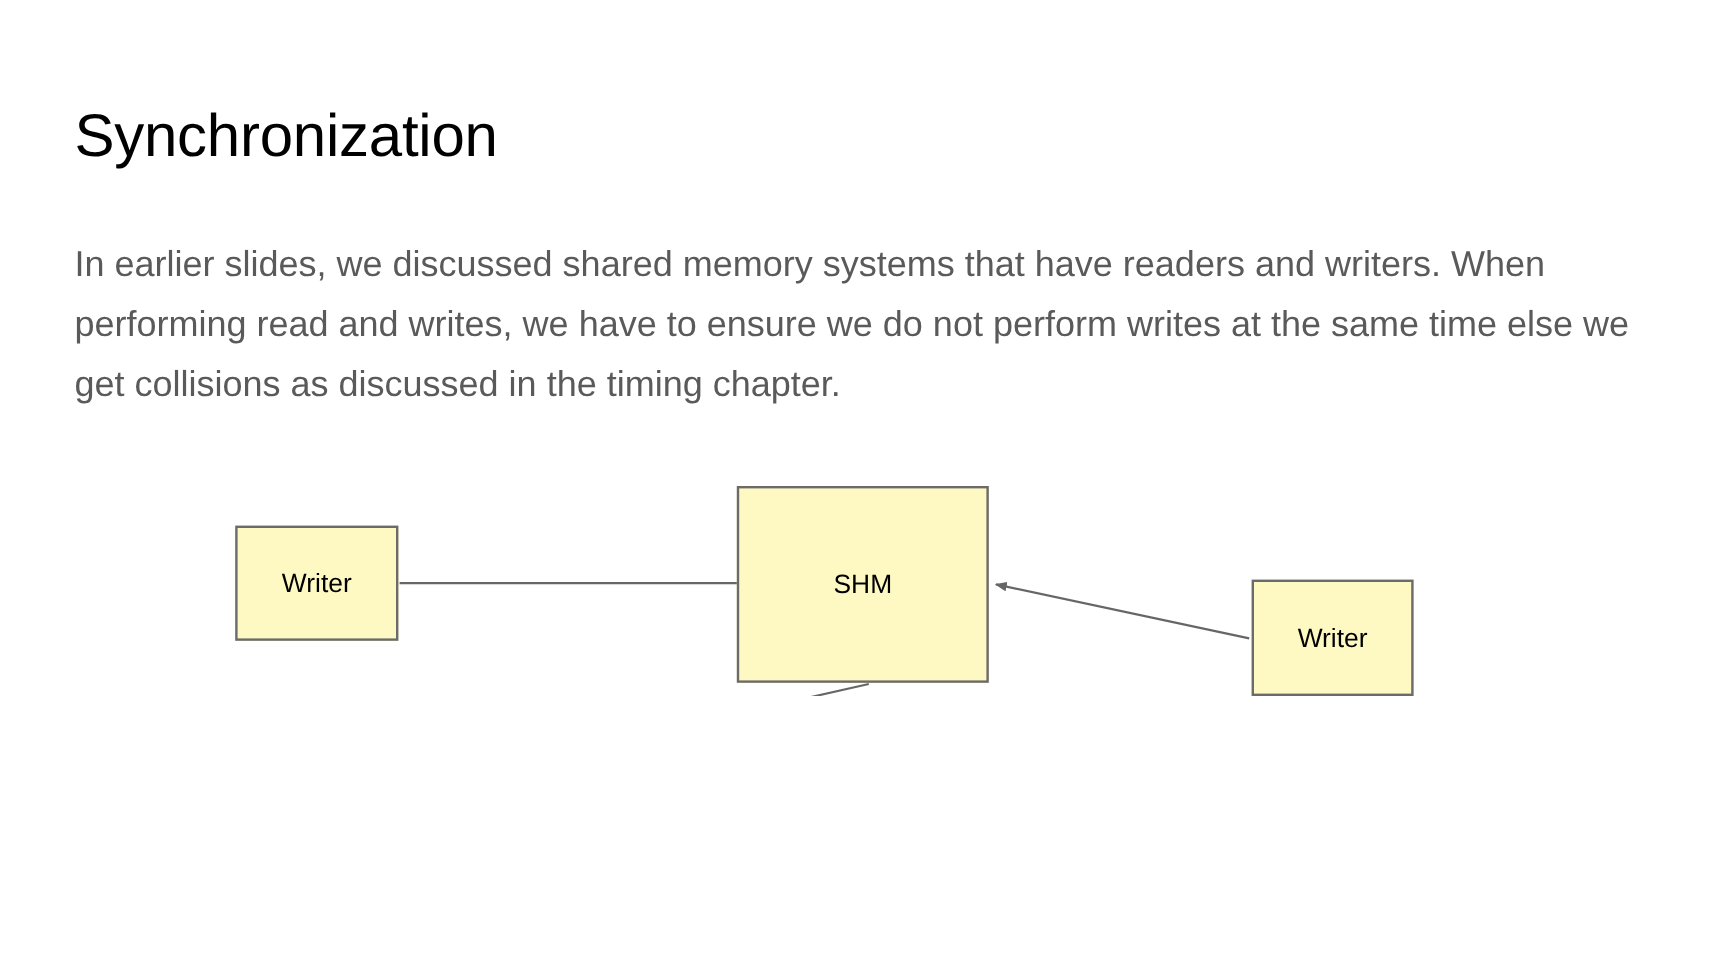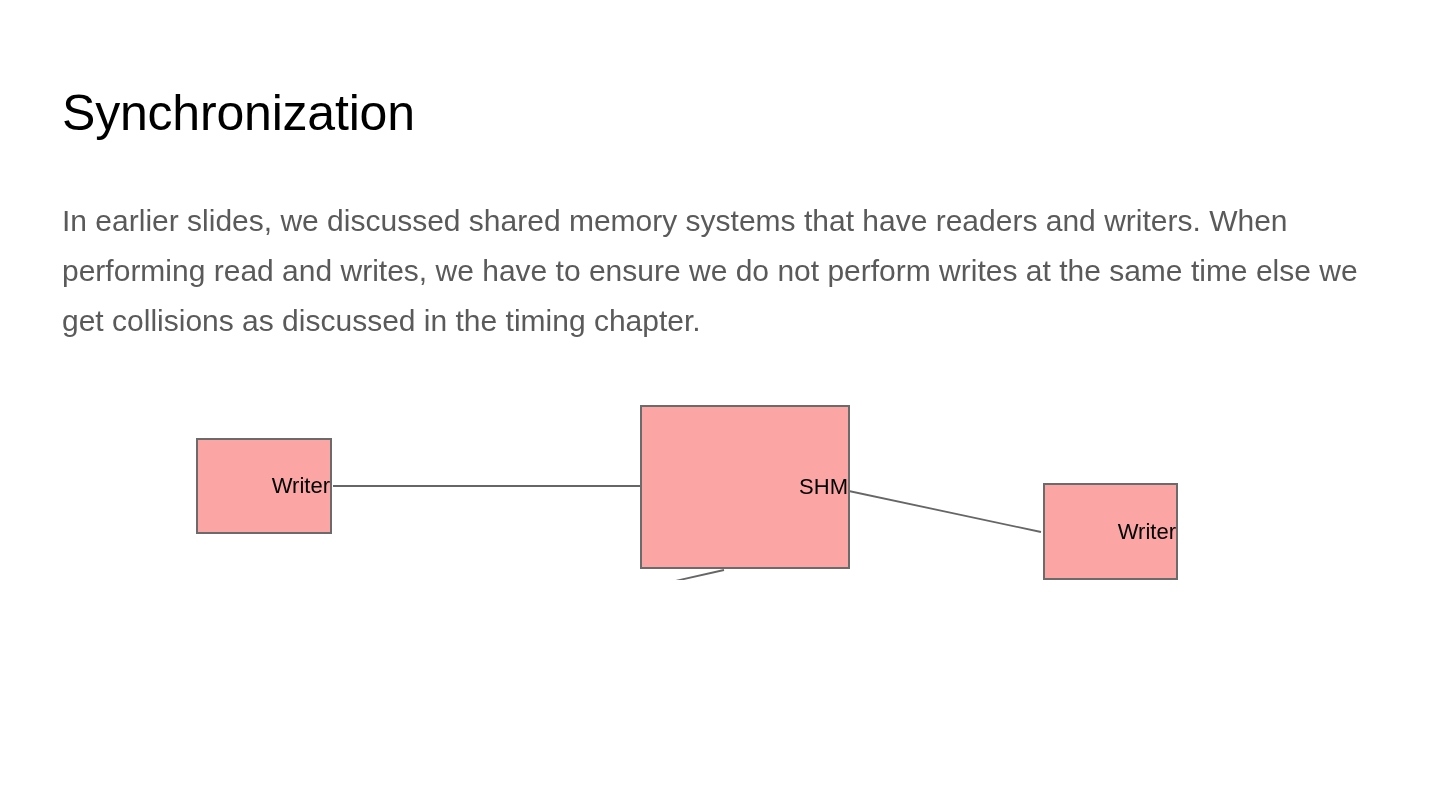--- a/index.html
+++ b/index.html
@@ -39,35 +39,35 @@
   #diagram {
     position: absolute;
     left: 0;
     top: 0;
     width: 1440px;
     height: 810px;
   }
   .node-box {
     position: absolute;
     box-sizing: border-box;
-    background: #fca5a5;
+    background: #fef9c3;
     border: 2px solid #6b6b6b;
     display: flex;
     align-items: center;
-    justify-content: flex-end;
+    justify-content: center;
   }
   .node-label {
     font-family: "Liberation Sans", sans-serif;
     font-size: 22px;
     line-height: 26px;
     color: #000000;
     white-space: nowrap;
   }
   #node-writer-left  { left: 196px;  top: 438px; width: 136px; height: 96px; }
-  #node-shm          { left: 614px;  top: 405px; width: 210px; height: 164px; margin-left: 26px; }
+  #node-shm          { left: 614px;  top: 405px; width: 210px; height: 164px; }
   #node-writer-right { left: 1043px; top: 483px; width: 135px; height: 97px; }
   #node-reader       { left: 196px;  top: 608px; width: 137px; height: 97px; padding-left: 44px; }
   #edge-layer {
     position: absolute;
     left: 0;
     top: 0;
     width: 1440px;
     height: 810px;
     pointer-events: none;
   }

